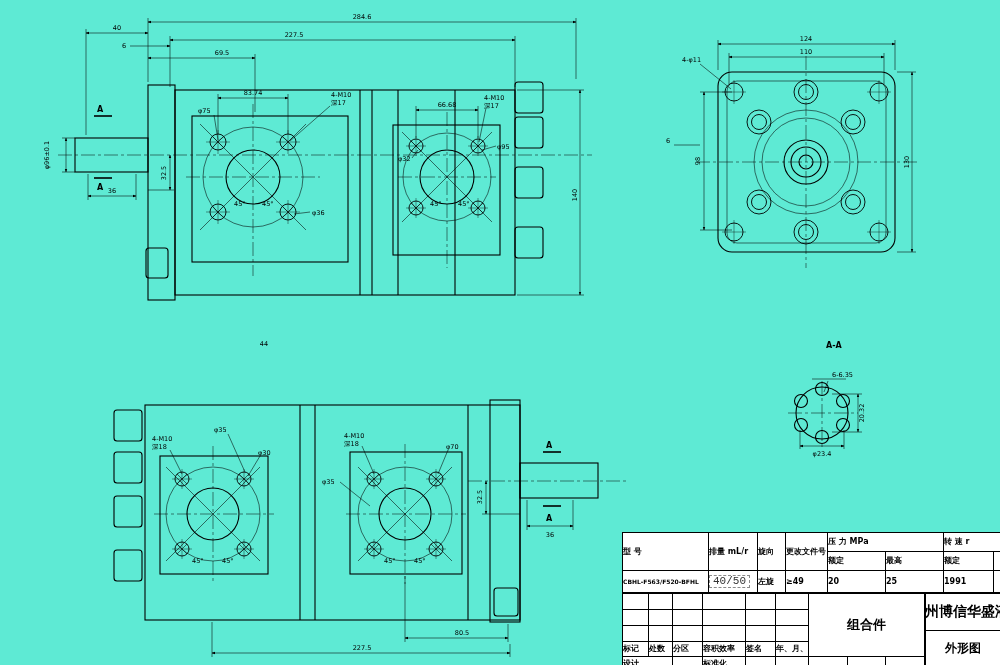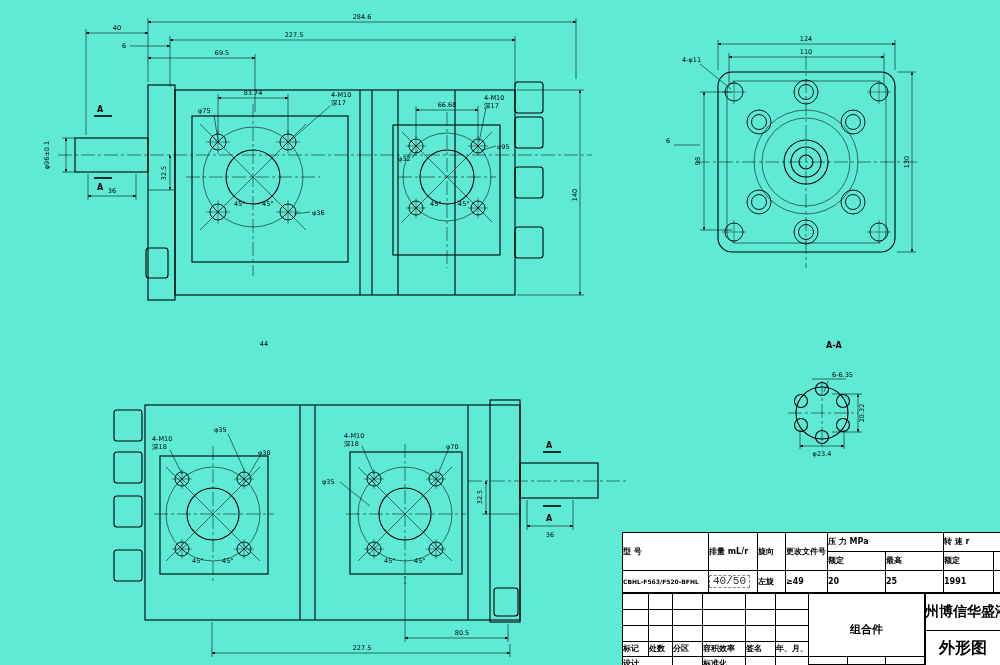--- a/index.html
+++ b/index.html
@@ -418,22 +418,22 @@
       </tr>
       <tr style="height:14px">
         <td colspan="2">设计</td>
         <td></td>
         <td>标准化</td>
         <td></td>
               <td></td>
       </tr>
     </tbody>
         </table>
-    <div class="cell" style="left:186px;top:0;width:117px;height:72px;font-size:11px;font-family:Liberation Mono, monospace;">组合件</div>
+    <div class="cell" style="left:186px;top:0;width:117px;height:64px;font-size:13px;font-family:Liberation Mono, monospace;">组合件</div>
     <div class="cell" style="left:186px;top:63px;width:40px;height:10px;"></div>
     <div class="cell" style="left:225px;top:63px;width:39px;height:10px;"></div>
     <div class="cell" style="left:263px;top:63px;width:40px;height:10px;"></div>
     <div class="cell" style="left:303px;top:0;width:97px;height:38px;font-size:14px;border-right:none;">青州博信华盛液压科</div>
-    <div class="cell" style="left:303px;top:37px;width:75px;height:36px;font-size:16px;border-right:none;">外形图</div>
+    <div class="cell" style="left:303px;top:37px;width:75px;height:36px;font-size:12px;border-right:none;">外形图</div>
   </div>
 </div>
 
 </div>
 
 </body></html>

